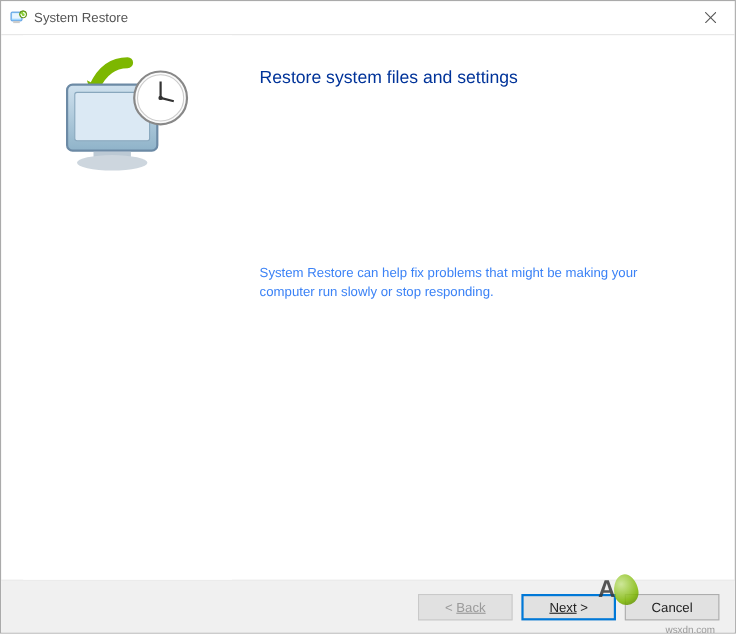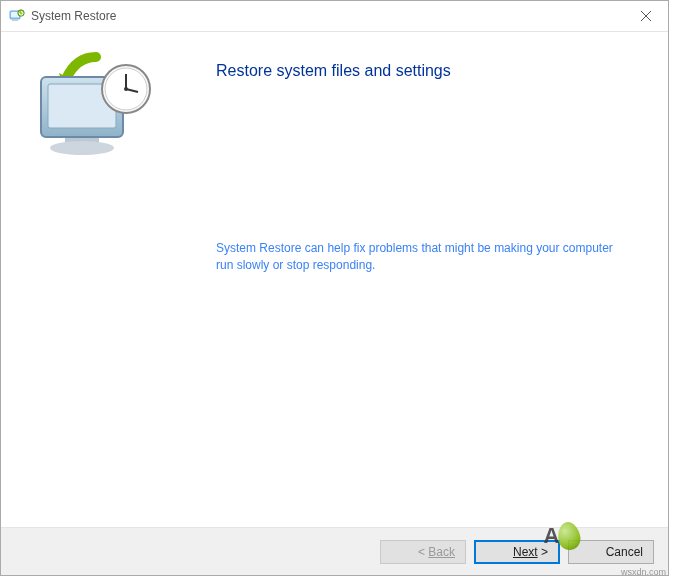--- a/index.html
+++ b/index.html
@@ -49,20 +49,21 @@
       justify-content: center;
       color: #555;
       font-size: 18px;
     }
 
     .body {
       display: flex;
       height: calc(100% - 30px - 47px);
       border-top: 1px solid #e5e5e5;
       border-bottom: 1px solid #e5e5e5;
+      padding-left: 20px;
     }
     .sidebar {
       width: 190px;
       background: #fff;
       padding: 15px 20px;
     }
     .restore-illustration {
       width: 150px;
       height: 120px;
       position: relative;
@@ -96,37 +97,36 @@
     }
     .btn {
       min-width: 86px;
       height: 24px;
       background: #e1e1e1;
       border: 1px solid #adadad;
       font-size: 12px;
       color: #222;
       cursor: pointer;
       padding: 0 10px;
-      text-align: right;
     }
     .btn.default {
       border: 2px solid #0078d7;
     }
     .btn:disabled {
       color: #9a9a9a;
       cursor: default;
       border: 1px solid #c9c9c9;
     }
     .btn .u {
       text-decoration: underline;
     }
 
     .watermark {
       position: absolute;
-      right: 8px;
+      right: 24px;
       bottom: 5px;
       font-size: 9px;
       color: #999;
     }
     .appuals-logo {
       position: absolute;
       bottom: 25px;
       right: 90px;
       font-family: Arial, sans-serif;
       font-weight: 800;

